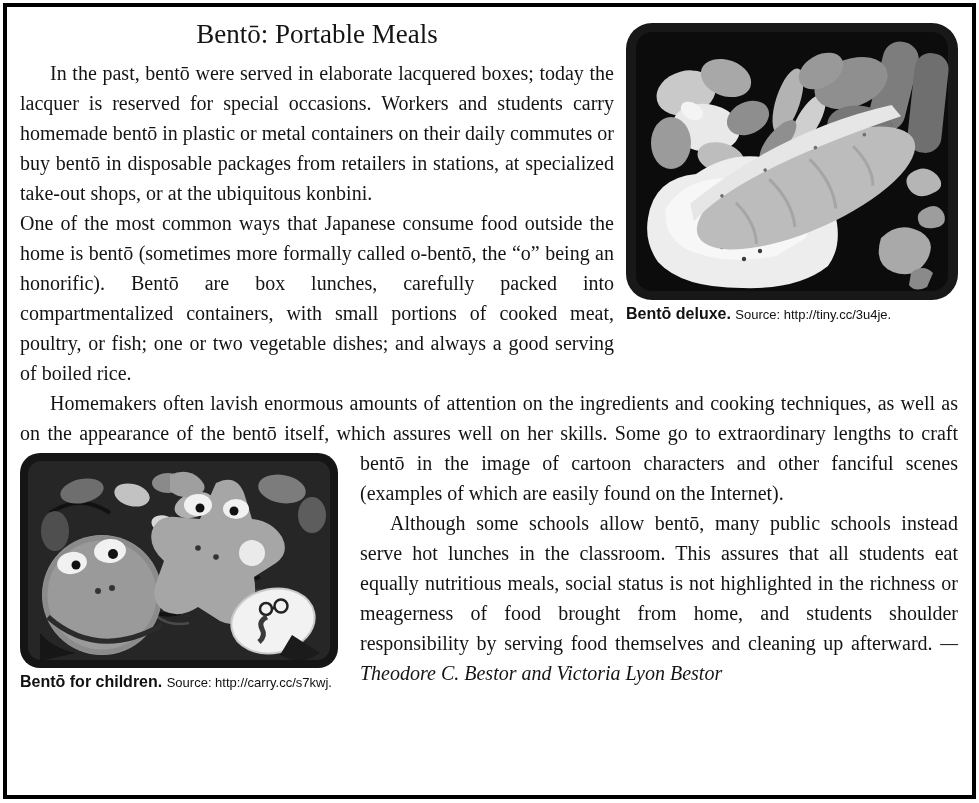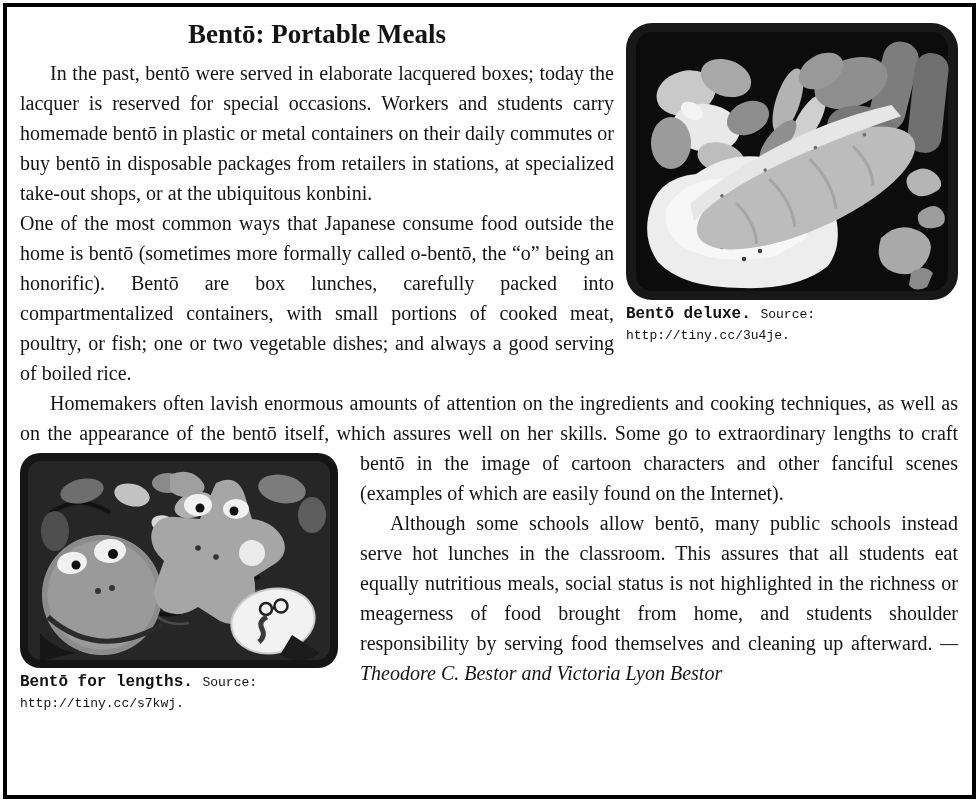--- a/index.html
+++ b/index.html
@@ -2,27 +2,27 @@
 <html><head>
 <meta charset="utf-8">
 <style>
   html,body{margin:0;padding:0;background:#ffffff;}
   .page{position:relative;width:979px;height:803px;background:#ffffff;
         font-family:"Liberation Serif",serif;color:#141414;overflow:hidden;}
   .frame{position:absolute;left:3px;top:3px;right:3px;bottom:4px;
          border:4px solid #000;box-sizing:border-box;
          padding:8px 14px 6px 13px;overflow:hidden;background:#fff;}
   h1.article-title{font-size:27px;line-height:34px;margin:2px 0 7px;
-         text-align:center;font-weight:bold;}
+         text-align:center;font-weight:normal;}
   .body-p{margin:0;font-size:20px;line-height:30px;text-align:justify;}
   .indent{text-indent:30px;}
   .photo-right{float:right;width:332px;margin:8px 0 4px 12px;}
   .photo-left{display:block;float:left;width:318px;margin:5px 22px 0 0;text-indent:0;}
   .photo-right svg,.photo-left svg{display:block;width:100%;height:auto;}
-  .caption{display:block;font-family:Liberation Mono, monospace;font-size:16px;
+  .caption{display:block;font-family:Liberation Sans, sans-serif;font-size:16px;
          font-weight:700;line-height:20px;padding-top:4px;text-align:left;
          text-indent:0;color:#111;}
   .cap-src{font-size:13px;font-weight:400;}
   .attr{font-style:italic;}
 </style>
 </head>
 <body>
 
 <div class="page">
   <div class="frame">
@@ -151,19 +151,19 @@
         </g>
         <g stroke="#222" fill="none" stroke-width="2.5">
           <circle cx="246" cy="156" r="6"></circle>
           <circle cx="261" cy="153" r="6.5"></circle>
           <path d="M251 156 l4 -1.5"></path>
         </g>
         <path d="M247 164 q-9 4 -5 12 q4 7 -3 13" stroke="#3a3a3a" stroke-width="5" fill="none"></path>
         <path d="M272 182 l28 18 q-20 14 -40 2z" fill="#1b1b1b"></path>
         <path d="M20 180 q14 16 36 20 l-36 8z" fill="#161616"></path>
       </svg>
-          <span class="caption"><span>Bentō for lengths.</span> <span class="cap-src">Source: http://tiny.cc/s7kwj.</span></span>
+          <span class="caption"><span>Bentō for children.</span> <span class="cap-src">Source: http://carry.cc/s7kwj.</span></span>
         </span><span>to craft bentō in the image of cartoon characters and other fanciful scenes (examples of which are easily found on the Internet).</span></p>
 
     <p class="body-p indent"><span>Although some schools allow bentō, many public schools instead serve hot lunches in the classroom. This assures that all students eat equally nutritious meals, social status is not highlighted in the richness or meagerness of food brought from home, and students shoulder responsibility by serving food themselves and cleaning up afterward. </span><em class="attr">—Theodore C. Bestor and Victoria Lyon Bestor</em></p>
 
   </div>
 </div>
 
 </body></html>

